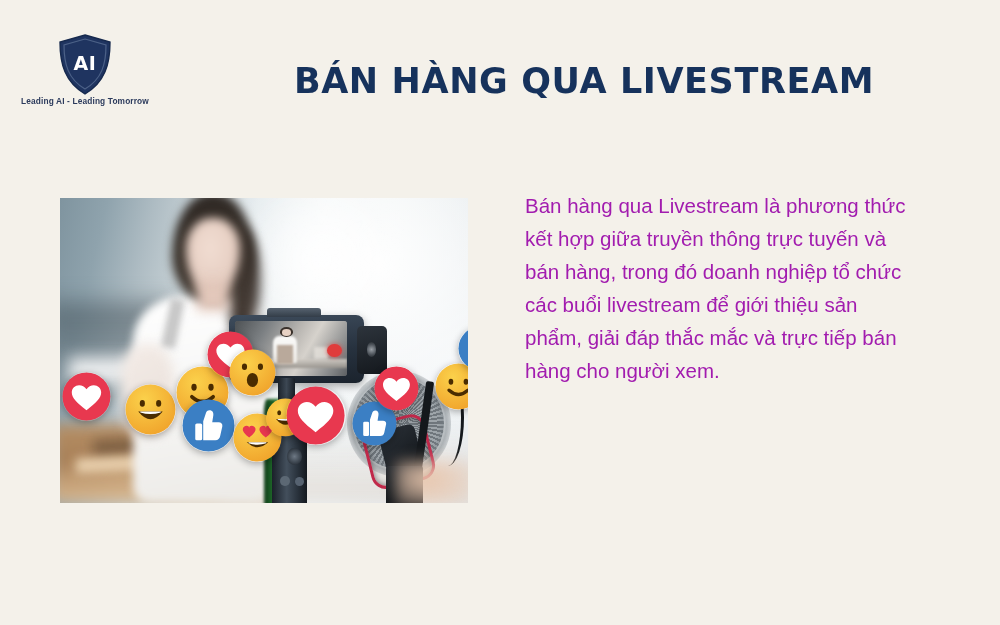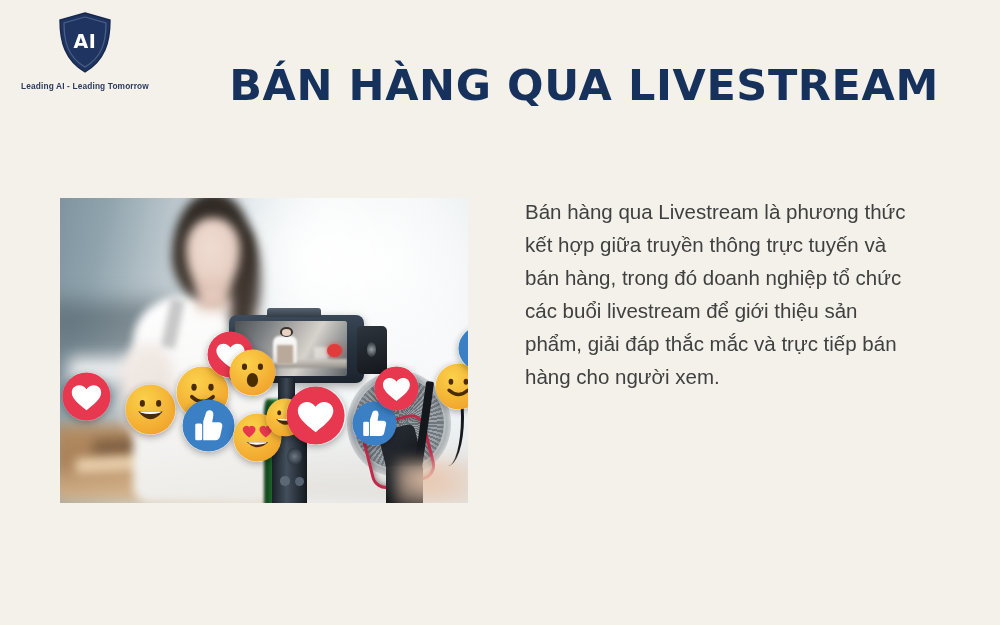--- a/index.html
+++ b/index.html
@@ -20,21 +20,21 @@
   .slide {
     position: absolute;
     inset: 0;
     background: #f4f1ea;
   }
 
   
   .logo-block {
     position: absolute;
     left: 22px;
-    top: 12px;
+    top: 34px;
     width: 126px;
     display: flex;
     flex-direction: column;
     align-items: center;
   }
 
   .shield-wrap {
     width: 56px;
     height: 62px;
     position: relative;
@@ -47,37 +47,36 @@
     font-size: 25px;
     letter-spacing: 1.2px;
     color: #2b3a5c;
     font-weight: 400;
     font-family: "DejaVu Sans", sans-serif;
     line-height: 1;
     white-space: nowrap;
   }
 
   .tagline {
-    margin-top: 7px;
     font-size: 8.3px;
     font-weight: bold;
     color: #2b3a5c;
     letter-spacing: 0.15px;
     white-space: nowrap;
     font-family: "Liberation Sans", sans-serif;
   }
 
   
   .slide-title {
     position: absolute;
     left: 208px;
     right: 40px;
     top: 62px;
     text-align: center;
-    font-size: 43px;
+    font-size: 35px;
     font-weight: bold;
     letter-spacing: 0.6px;
     color: #16325c;
     line-height: 1.1;
     white-space: nowrap;
     font-family: "DejaVu Sans", sans-serif;
   }
 
   
   .photo-frame {
@@ -359,25 +358,25 @@
     justify-content: center;
     box-shadow: 0 2px 7px rgba(0,0,0,0.3);
     overflow: hidden;
   }
   .emoji svg { width: 100%; height: 100%; display: block; }
 
   
   .body-text {
     position: absolute;
     left: 525px;
-    top: 195px;
+    top: 189px;
     width: 395px;
     font-size: 20.5px;
     line-height: 33px;
-    color: #404040;
+    color: #a21caf;
     font-family: "Liberation Sans", sans-serif;
     font-weight: 400;
   }
 </style>
 </head>
 <body>
 
 <div class="slide">
 
   <div class="logo-block">

